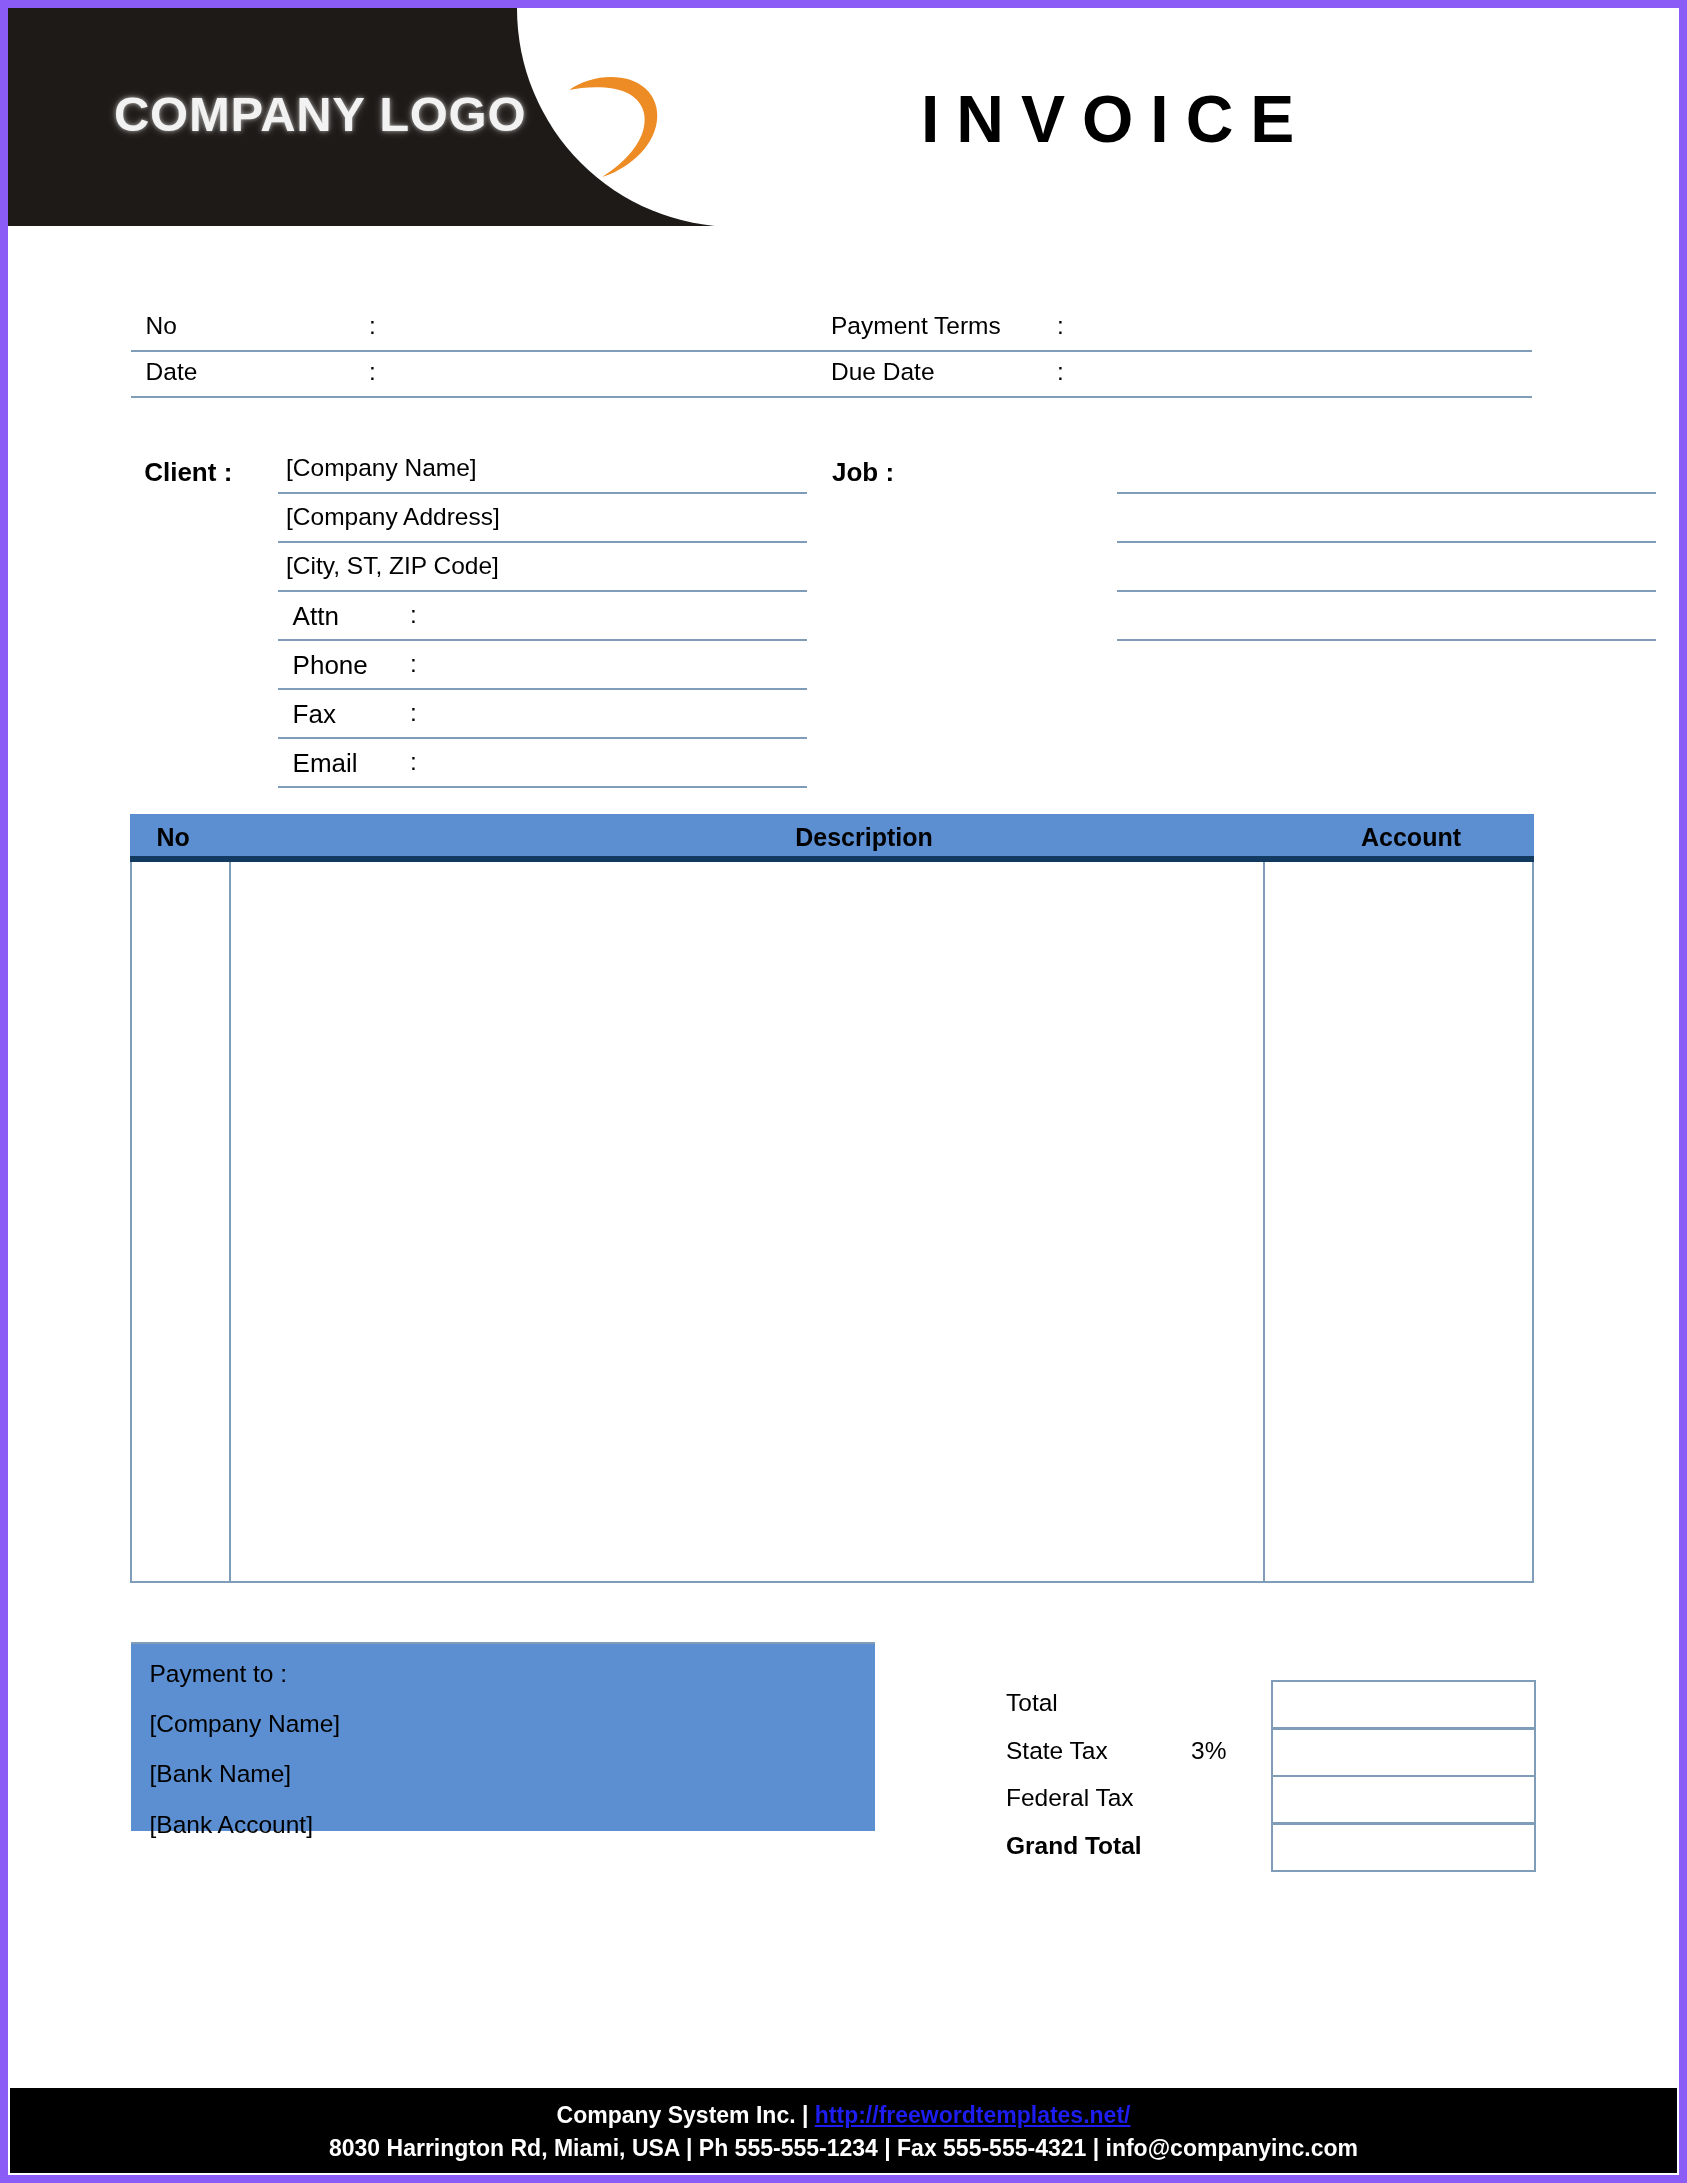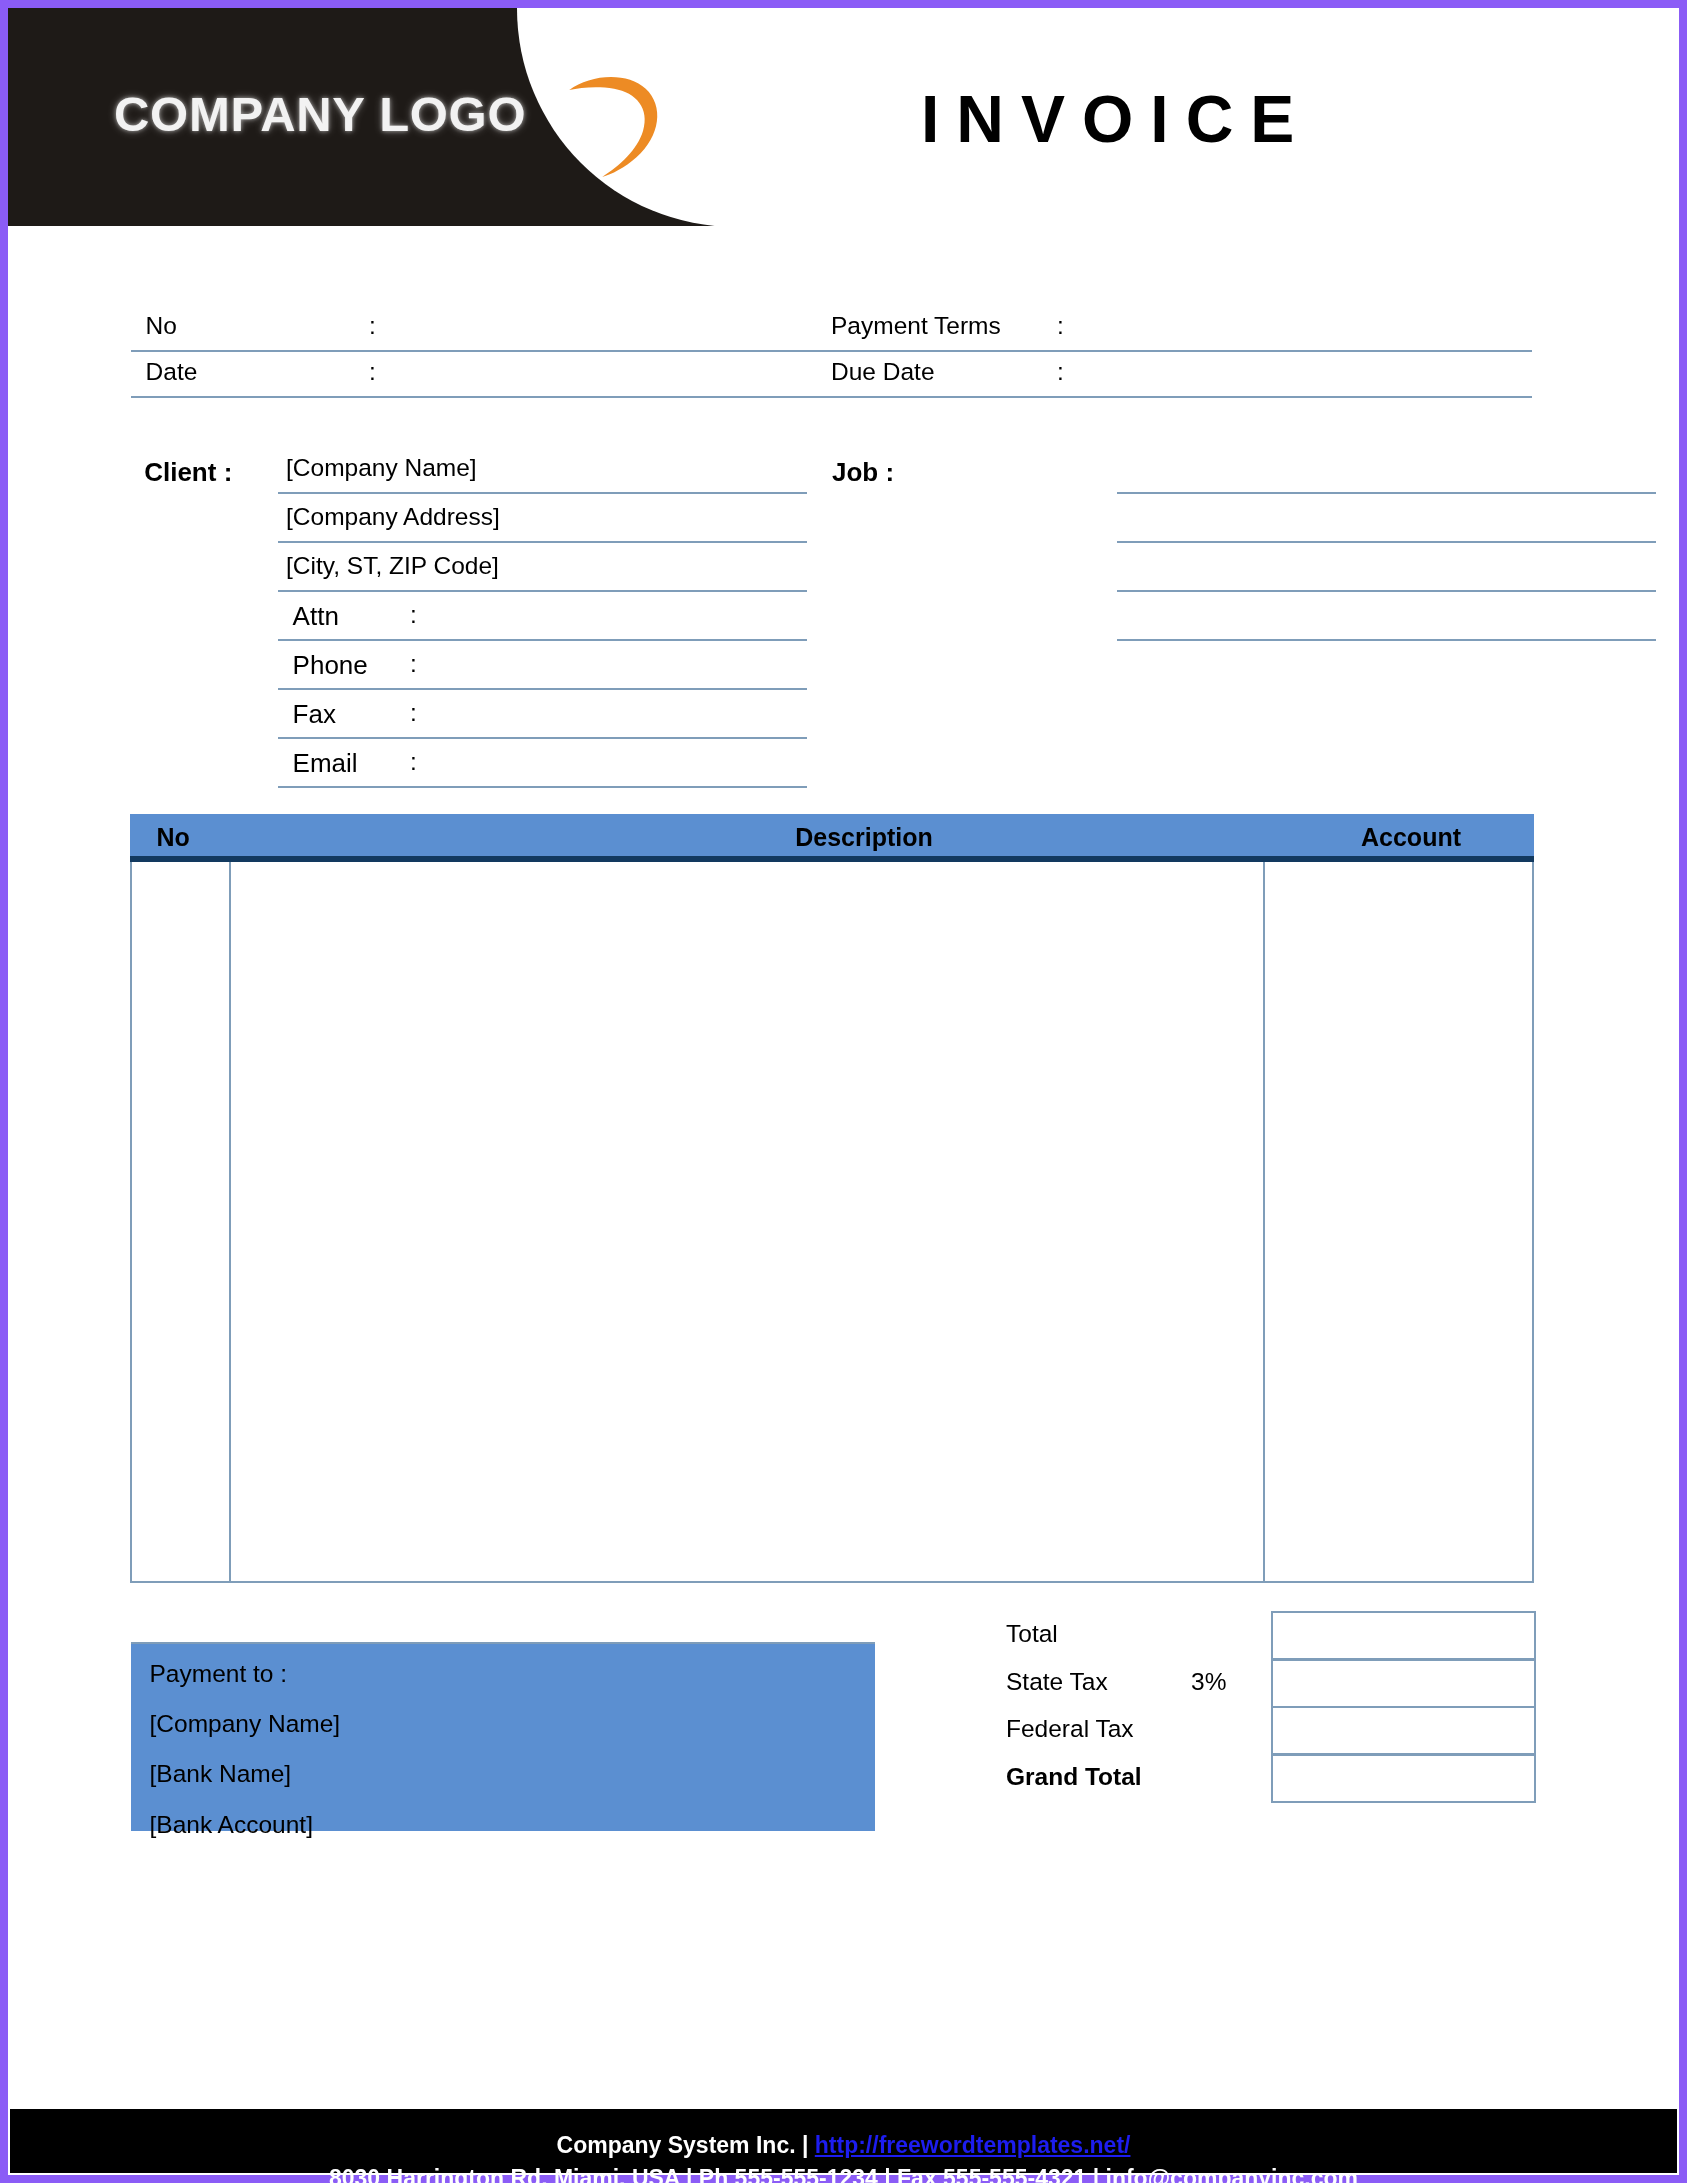--- a/index.html
+++ b/index.html
@@ -252,21 +252,21 @@
     white-space: nowrap;
   }
   .pl-0 { top: 16px; }
   .pl-1 { top: 66px; }
   .pl-2 { top: 116px; }
   .pl-3 { top: 167px; }
 
   .totals {
     position: absolute;
     left: 998px;
-    top: 1603px;
+    top: 1672px;
     width: 529px;
     height: 192px;
     text-align: right;
   }
   .totals-row {
     position: absolute;
     left: 0;
     width: 100%;
     height: 52px;
   }
@@ -301,27 +301,27 @@
     box-sizing: border-box;
     background: #ffffff;
   }
 
   
   .footer {
     position: absolute;
     left: 2px;
     right: 2px;
     bottom: 2px;
-    height: 64px;
+    height: 85px;
     background: #000000;
     color: #ffffff;
     text-align: center;
     font-size: 23px;
     font-weight: 700;
-    padding-top: 20px;
+    padding-top: 11px;
     box-sizing: border-box;
   }
   .footer .fl {
     line-height: 1.45;
     white-space: nowrap;
   }
   .footer .link {
     color: #1d1df0;
     text-decoration: underline;
   }

